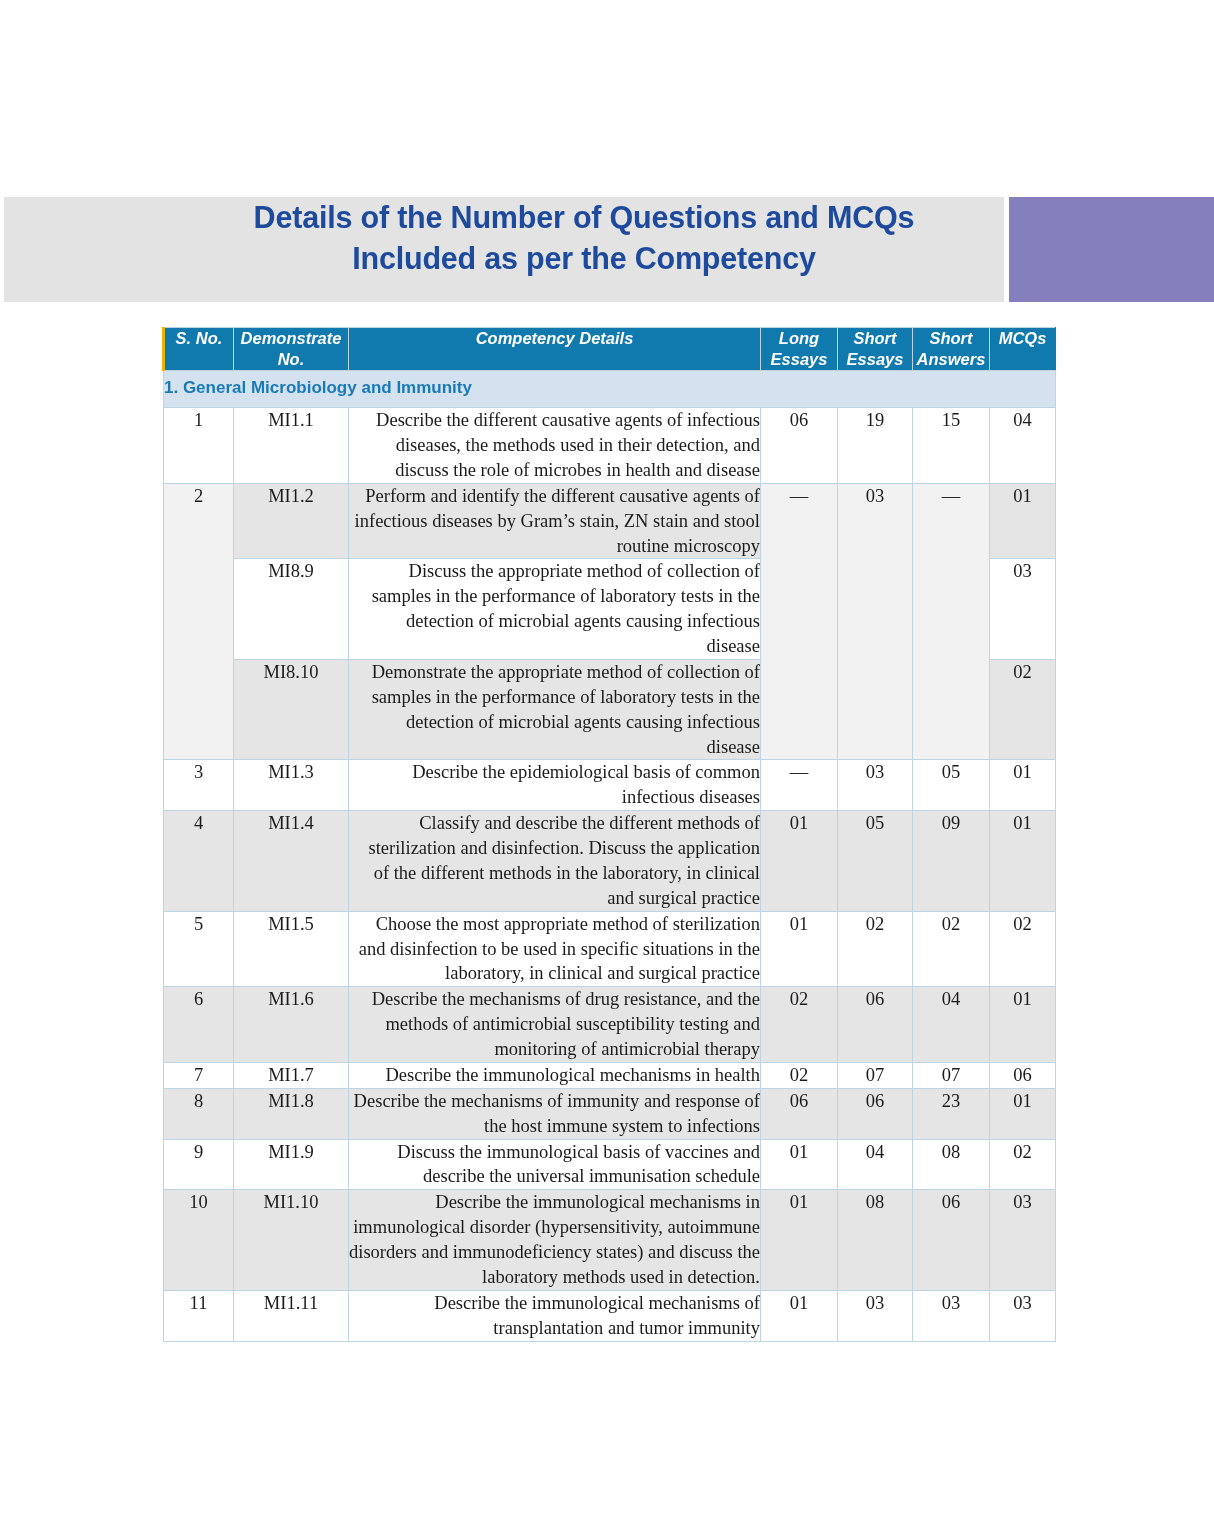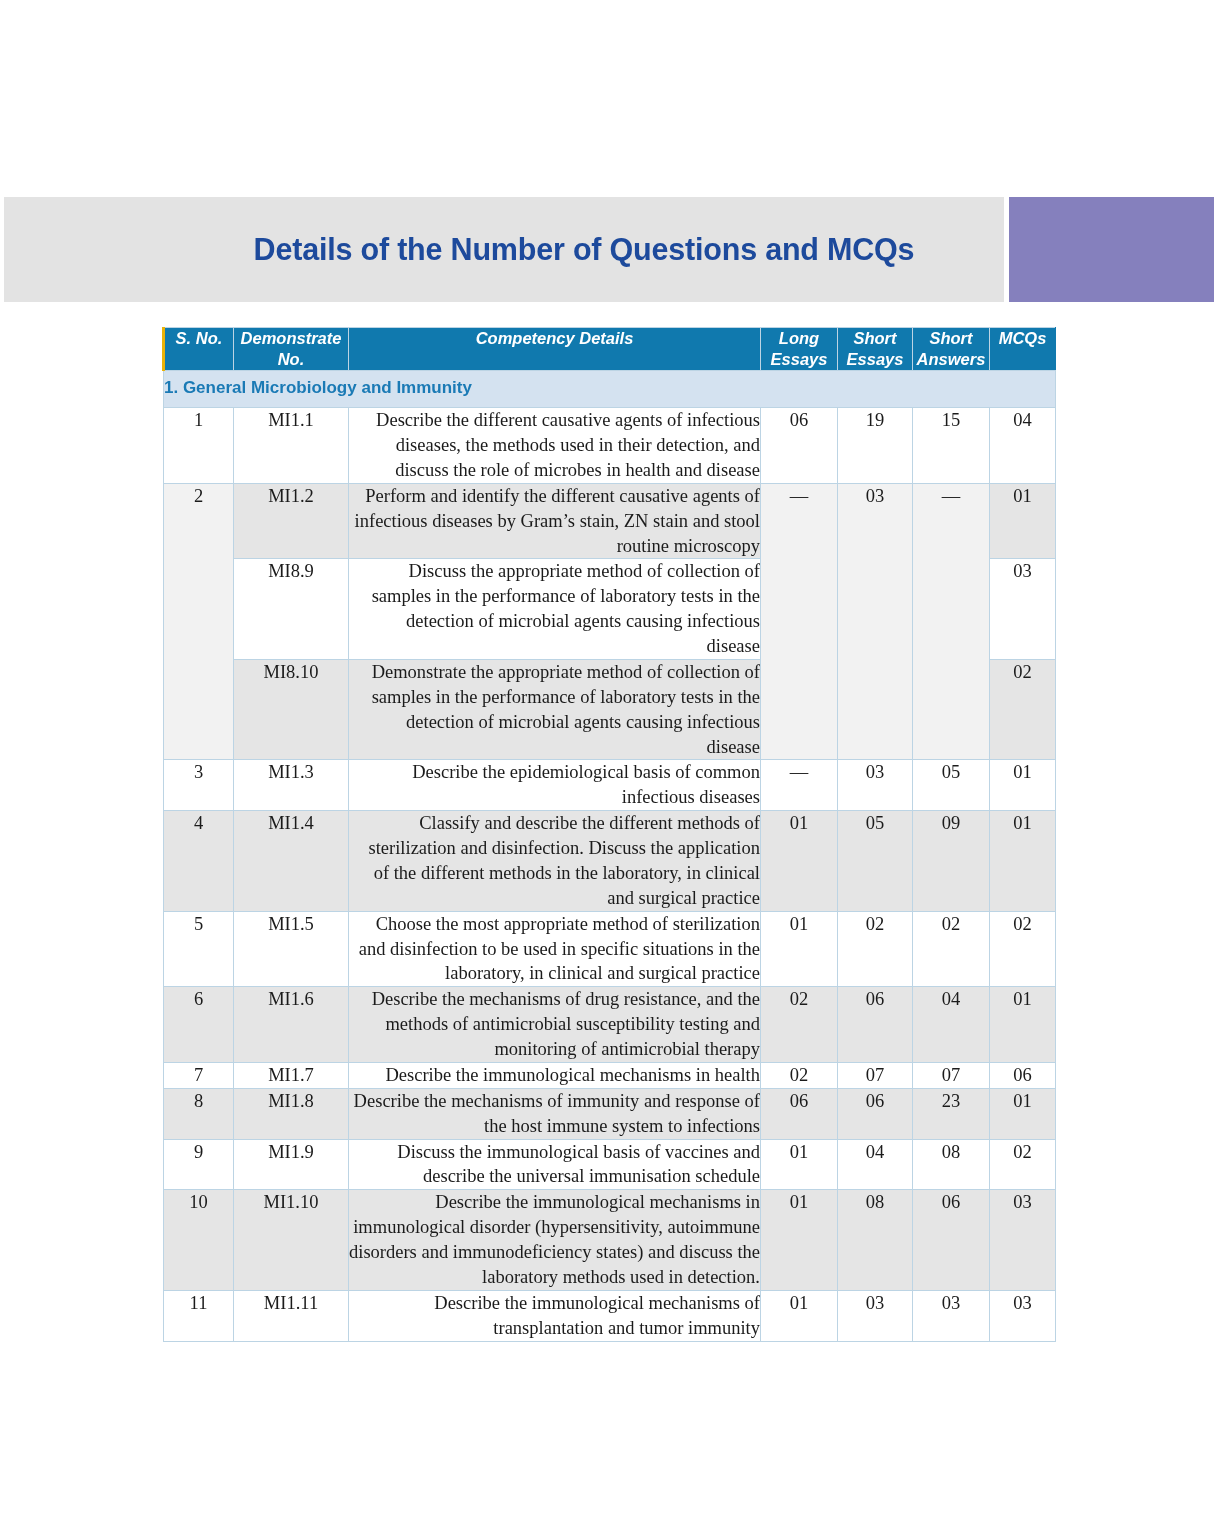--- a/index.html
+++ b/index.html
@@ -17,21 +17,20 @@
 
   
   .banner {
     position: absolute;
     left: 4px;
     top: 197px;
     width: 1000px;
     height: 105px;
     background: #e3e3e3;
     display: flex;
-    align-items: center;
     justify-content: center;
     box-sizing: border-box;
     padding: 0 20px 0 180px;
   }
   .banner-title {
     font-family: "Liberation Sans", sans-serif;
     font-size: 30.5px;
     font-weight: bold;
     color: #1d4a9c;
     text-align: center;
@@ -129,20 +128,21 @@
   tr.white td { background: #ffffff; }
   tr.gray  td { background: #e5e5e5; }
   td.bg-gray  { background: #f2f2f2 !important; }
 </style>
 </head>
 <body>
 
 <div class="banner">
   <div class="banner-title">
     <span>Details of the Number of Questions and MCQs</span><br>
+    <span>Included as per the Competency</span>
   </div>
 </div>
 <div class="banner-accent"></div>
 
 <div class="table-wrap">
   <table class="comp">
     <colgroup>
       <col class="c-sno">
         <col class="c-cno">
         <col class="c-det">

